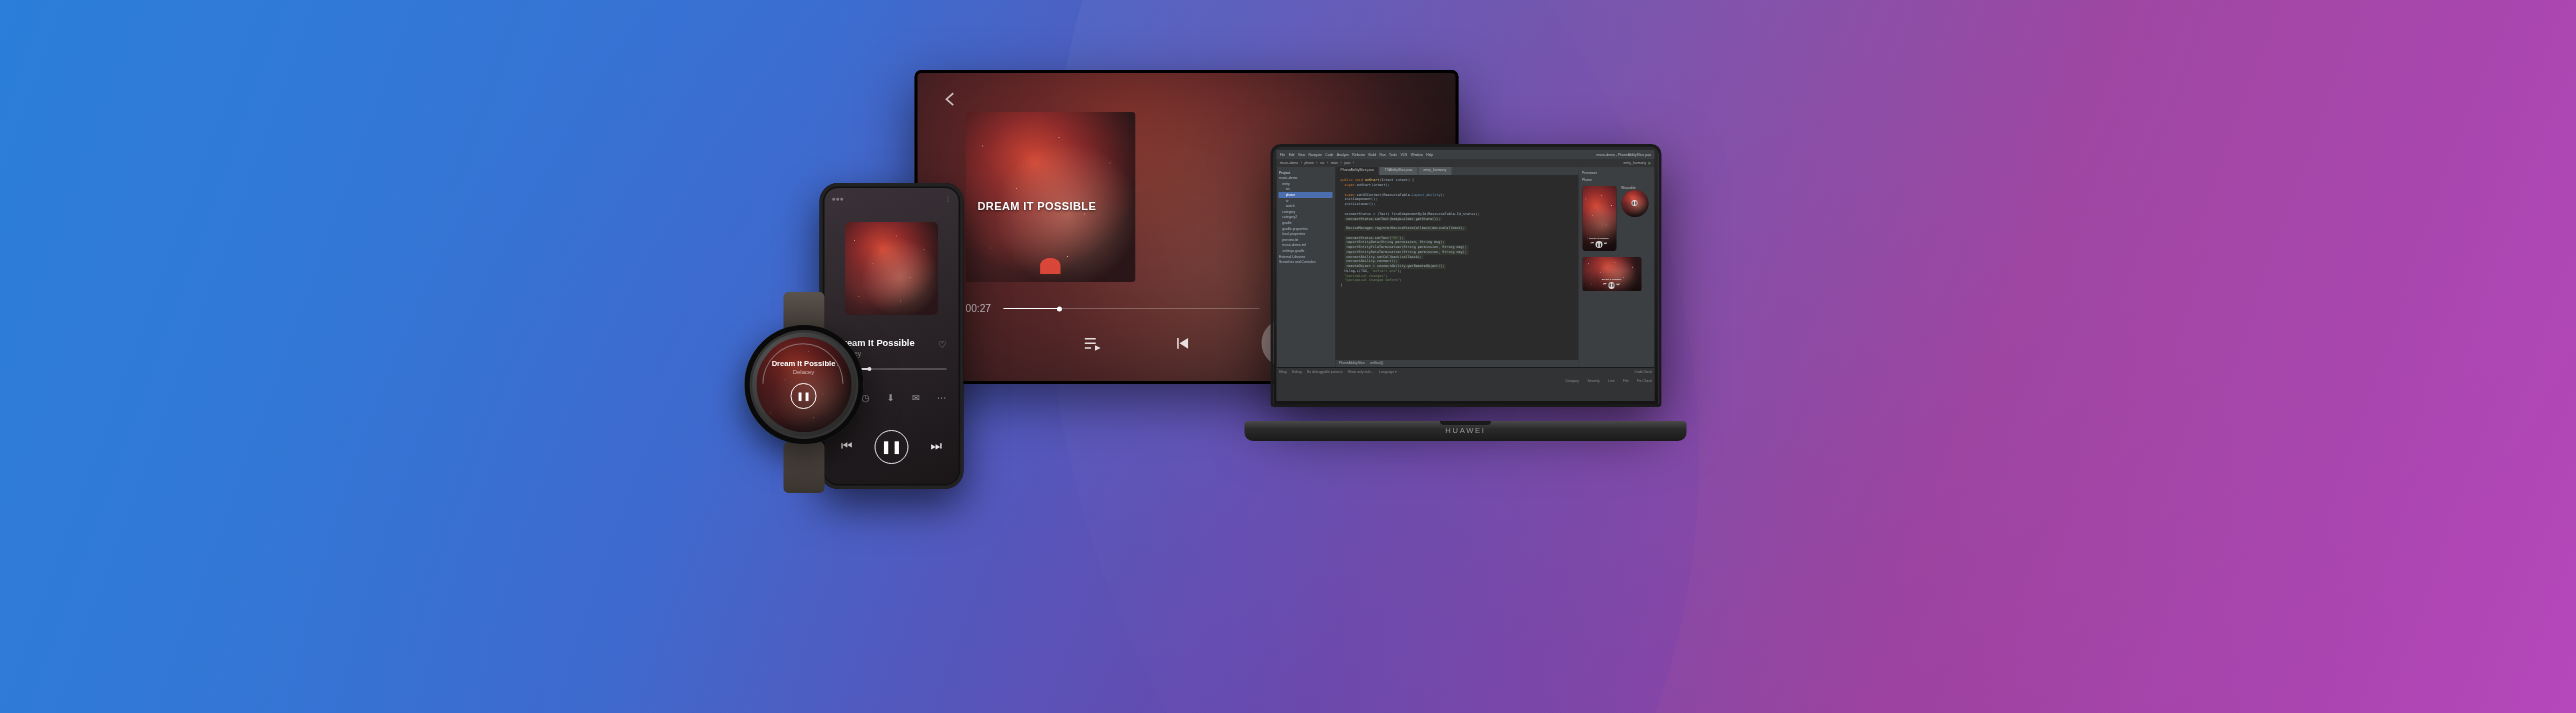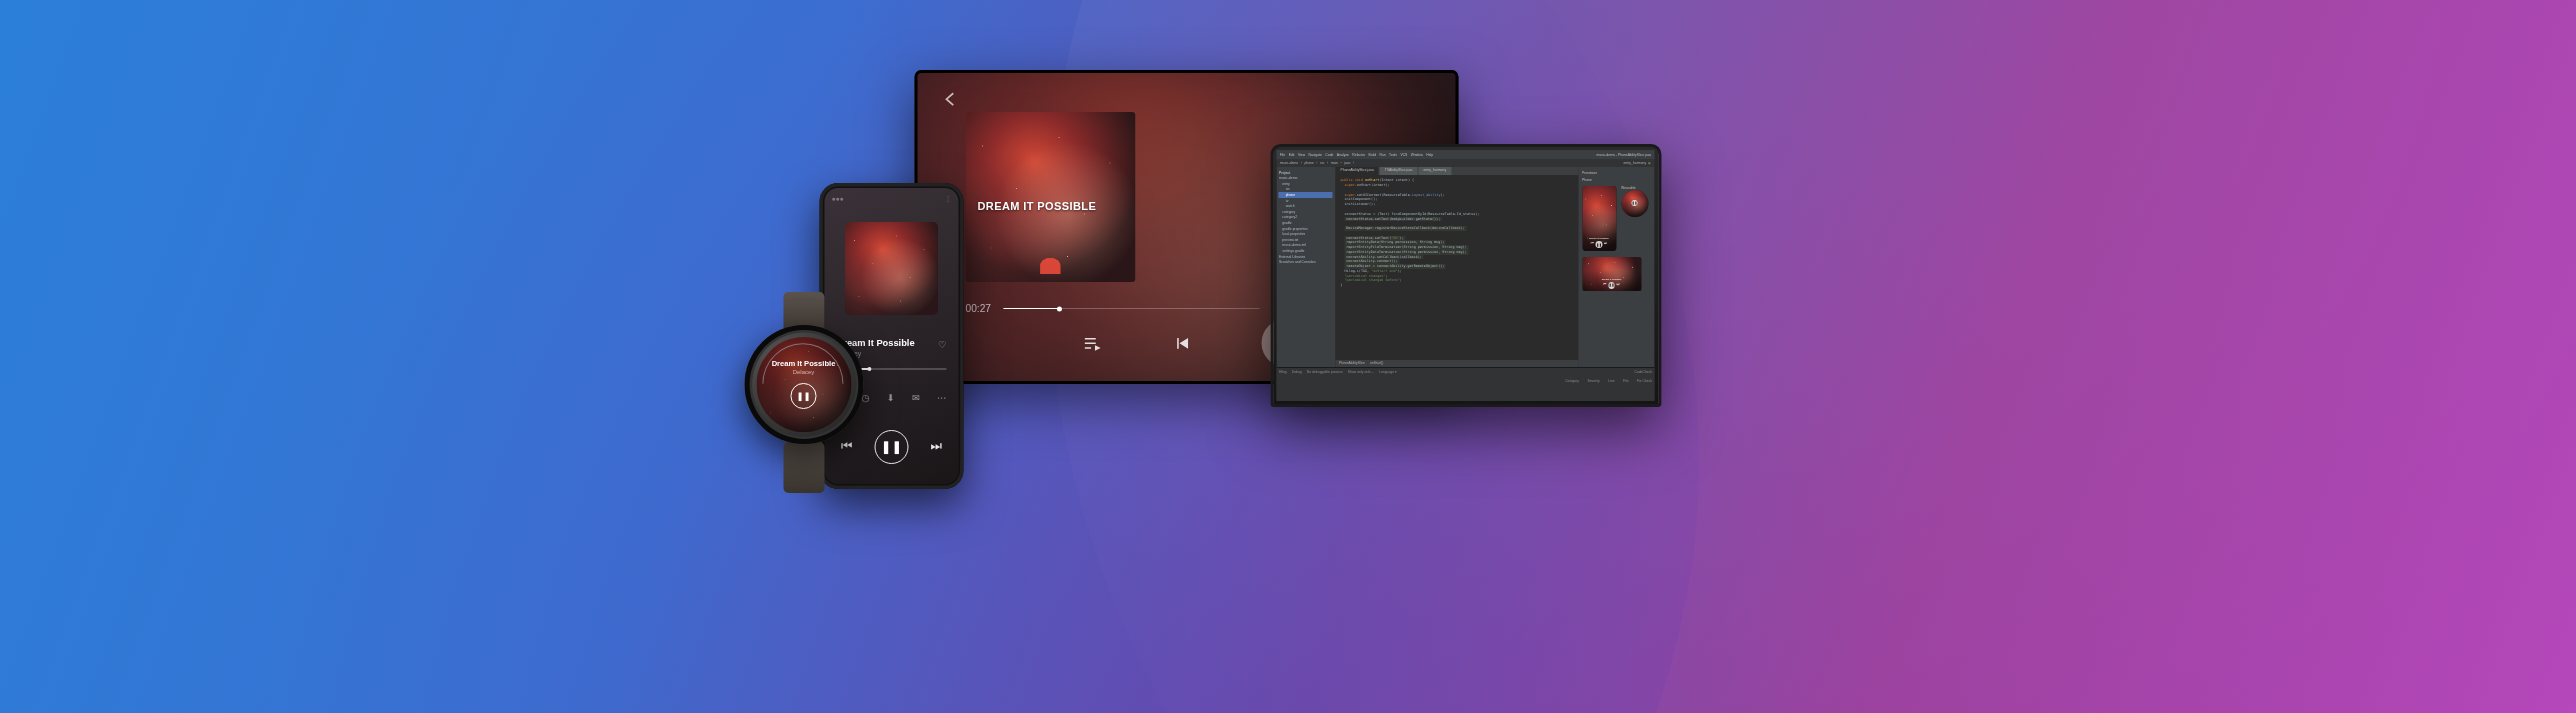--- a/index.html
+++ b/index.html
@@ -354,16 +354,20 @@
           <div style="display:flex;gap:8.5px;margin-top:5.1px">
             <span style="margin-left:auto">Category</span>
             <span>Severity</span>
             <span>Line</span>
             <span>File</span>
             <span>Fix Check</span>
           </div>
         </div>
       </div>
     </div>
+    <div class="laptop-base">
+      <div class="laptop-notch"></div>
+      <div class="laptop-brand">HUAWEI</div>
+    </div>
   </div>
 
 </div>
 
 
 </body></html>

